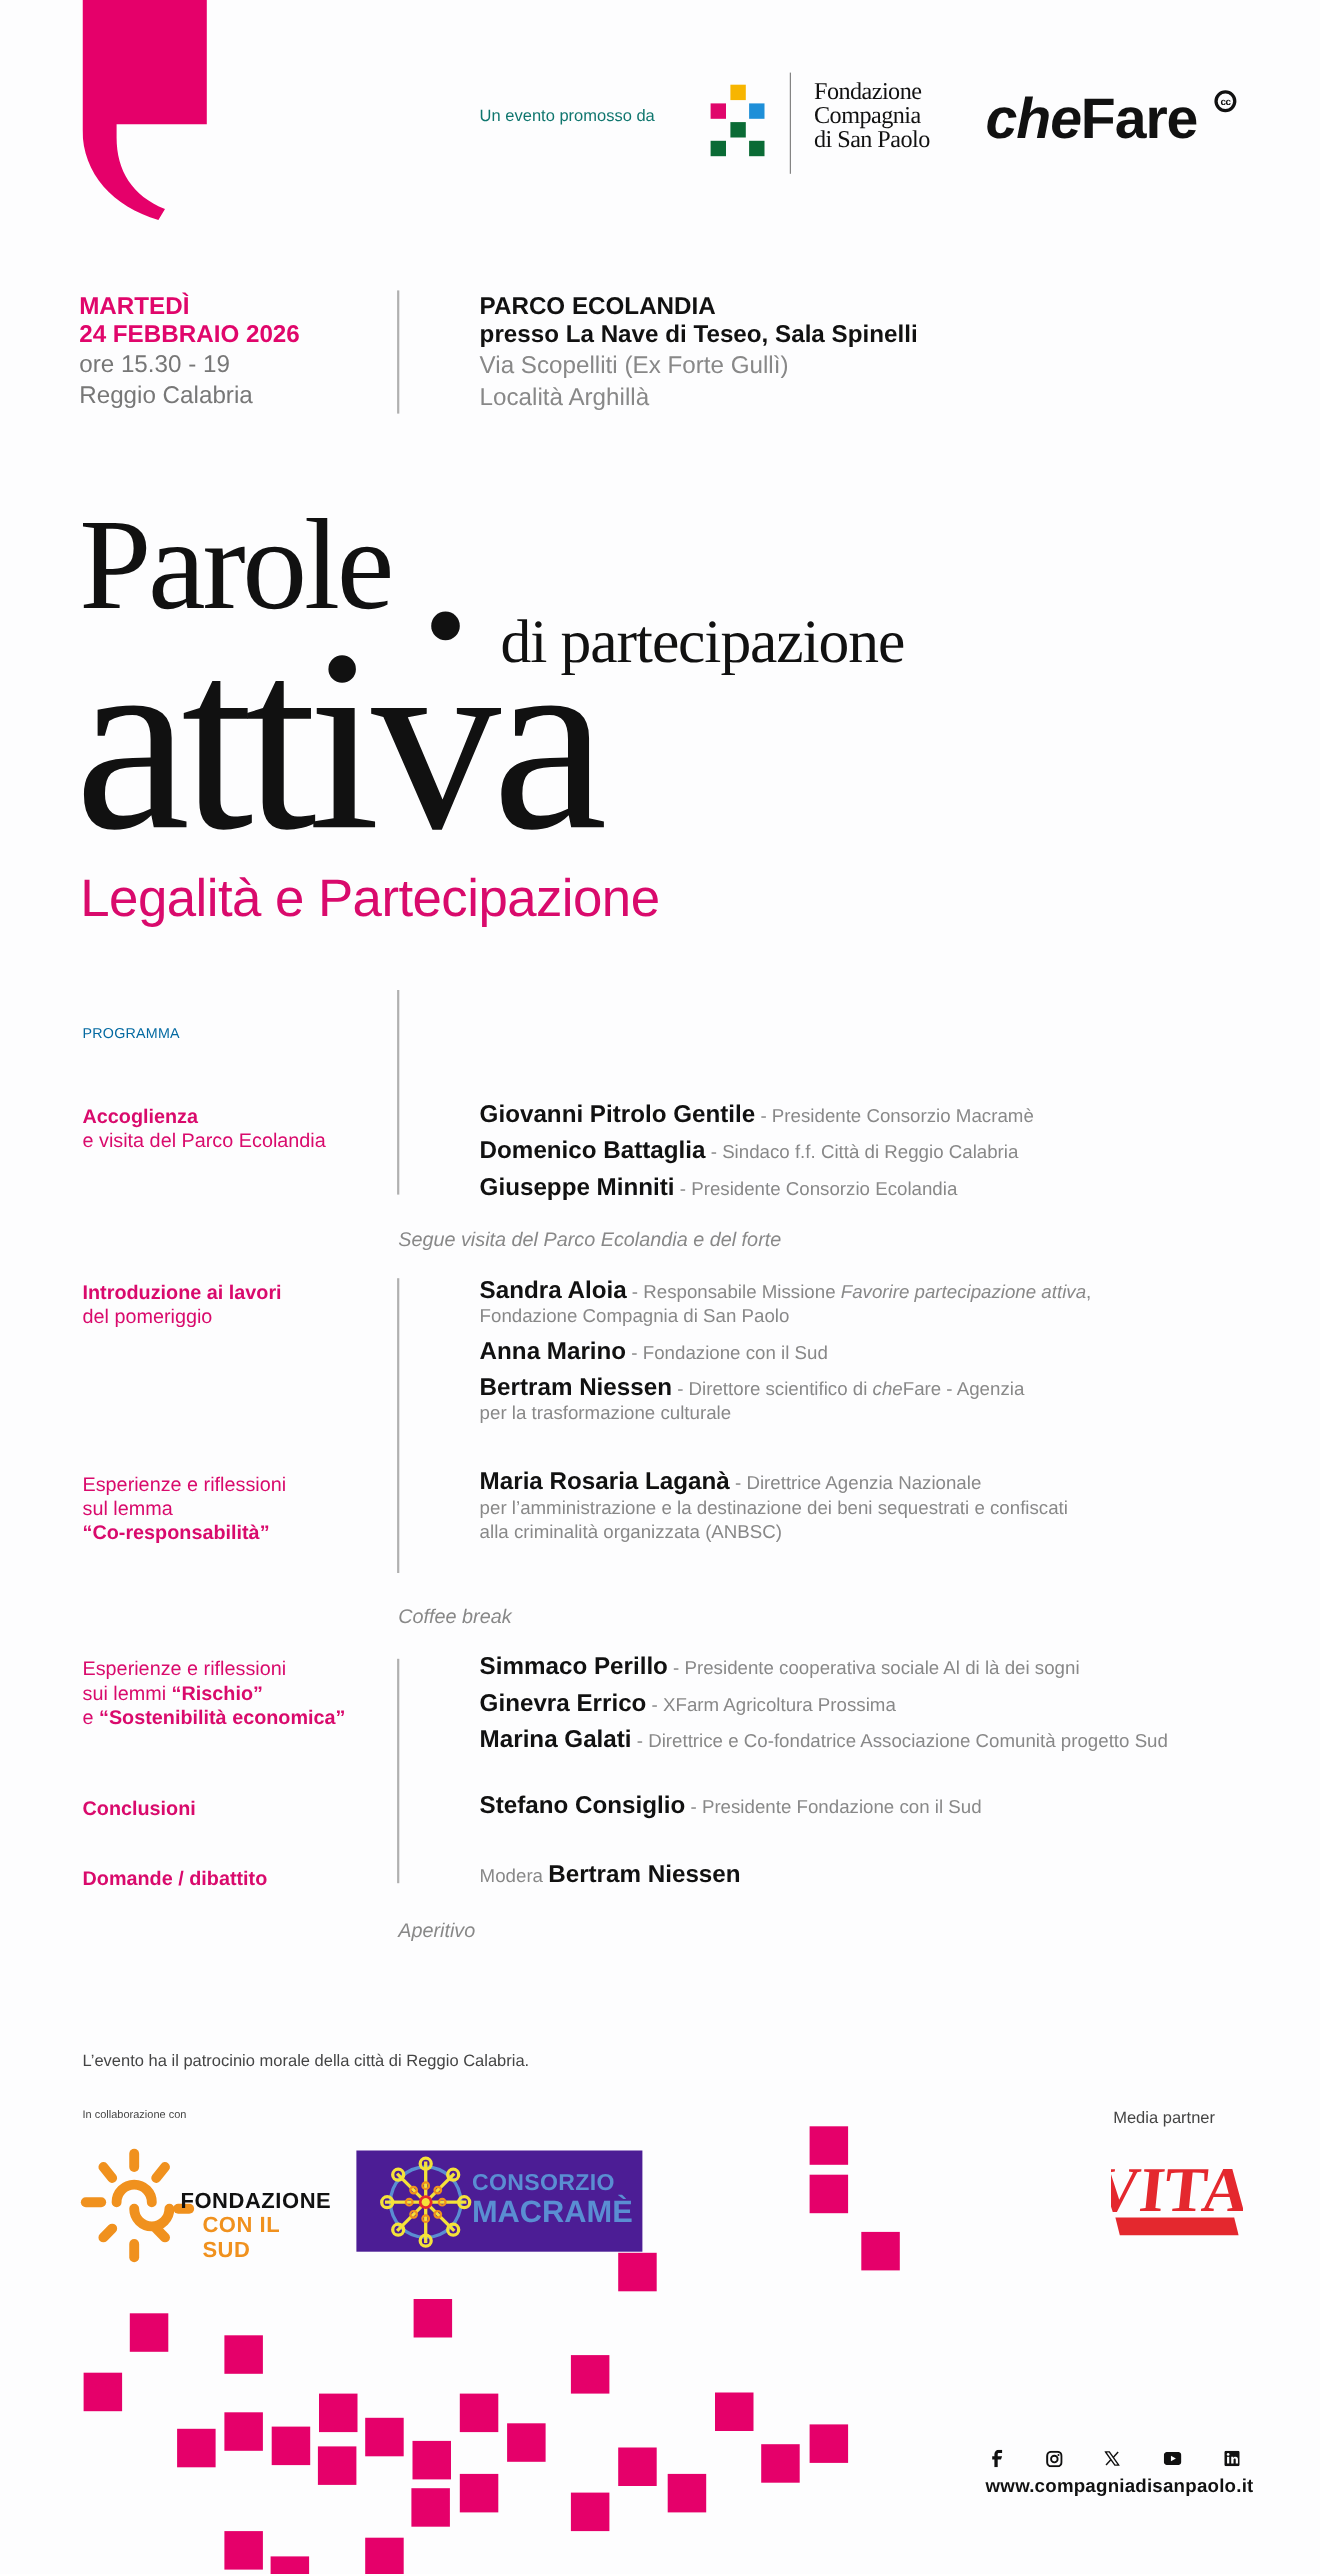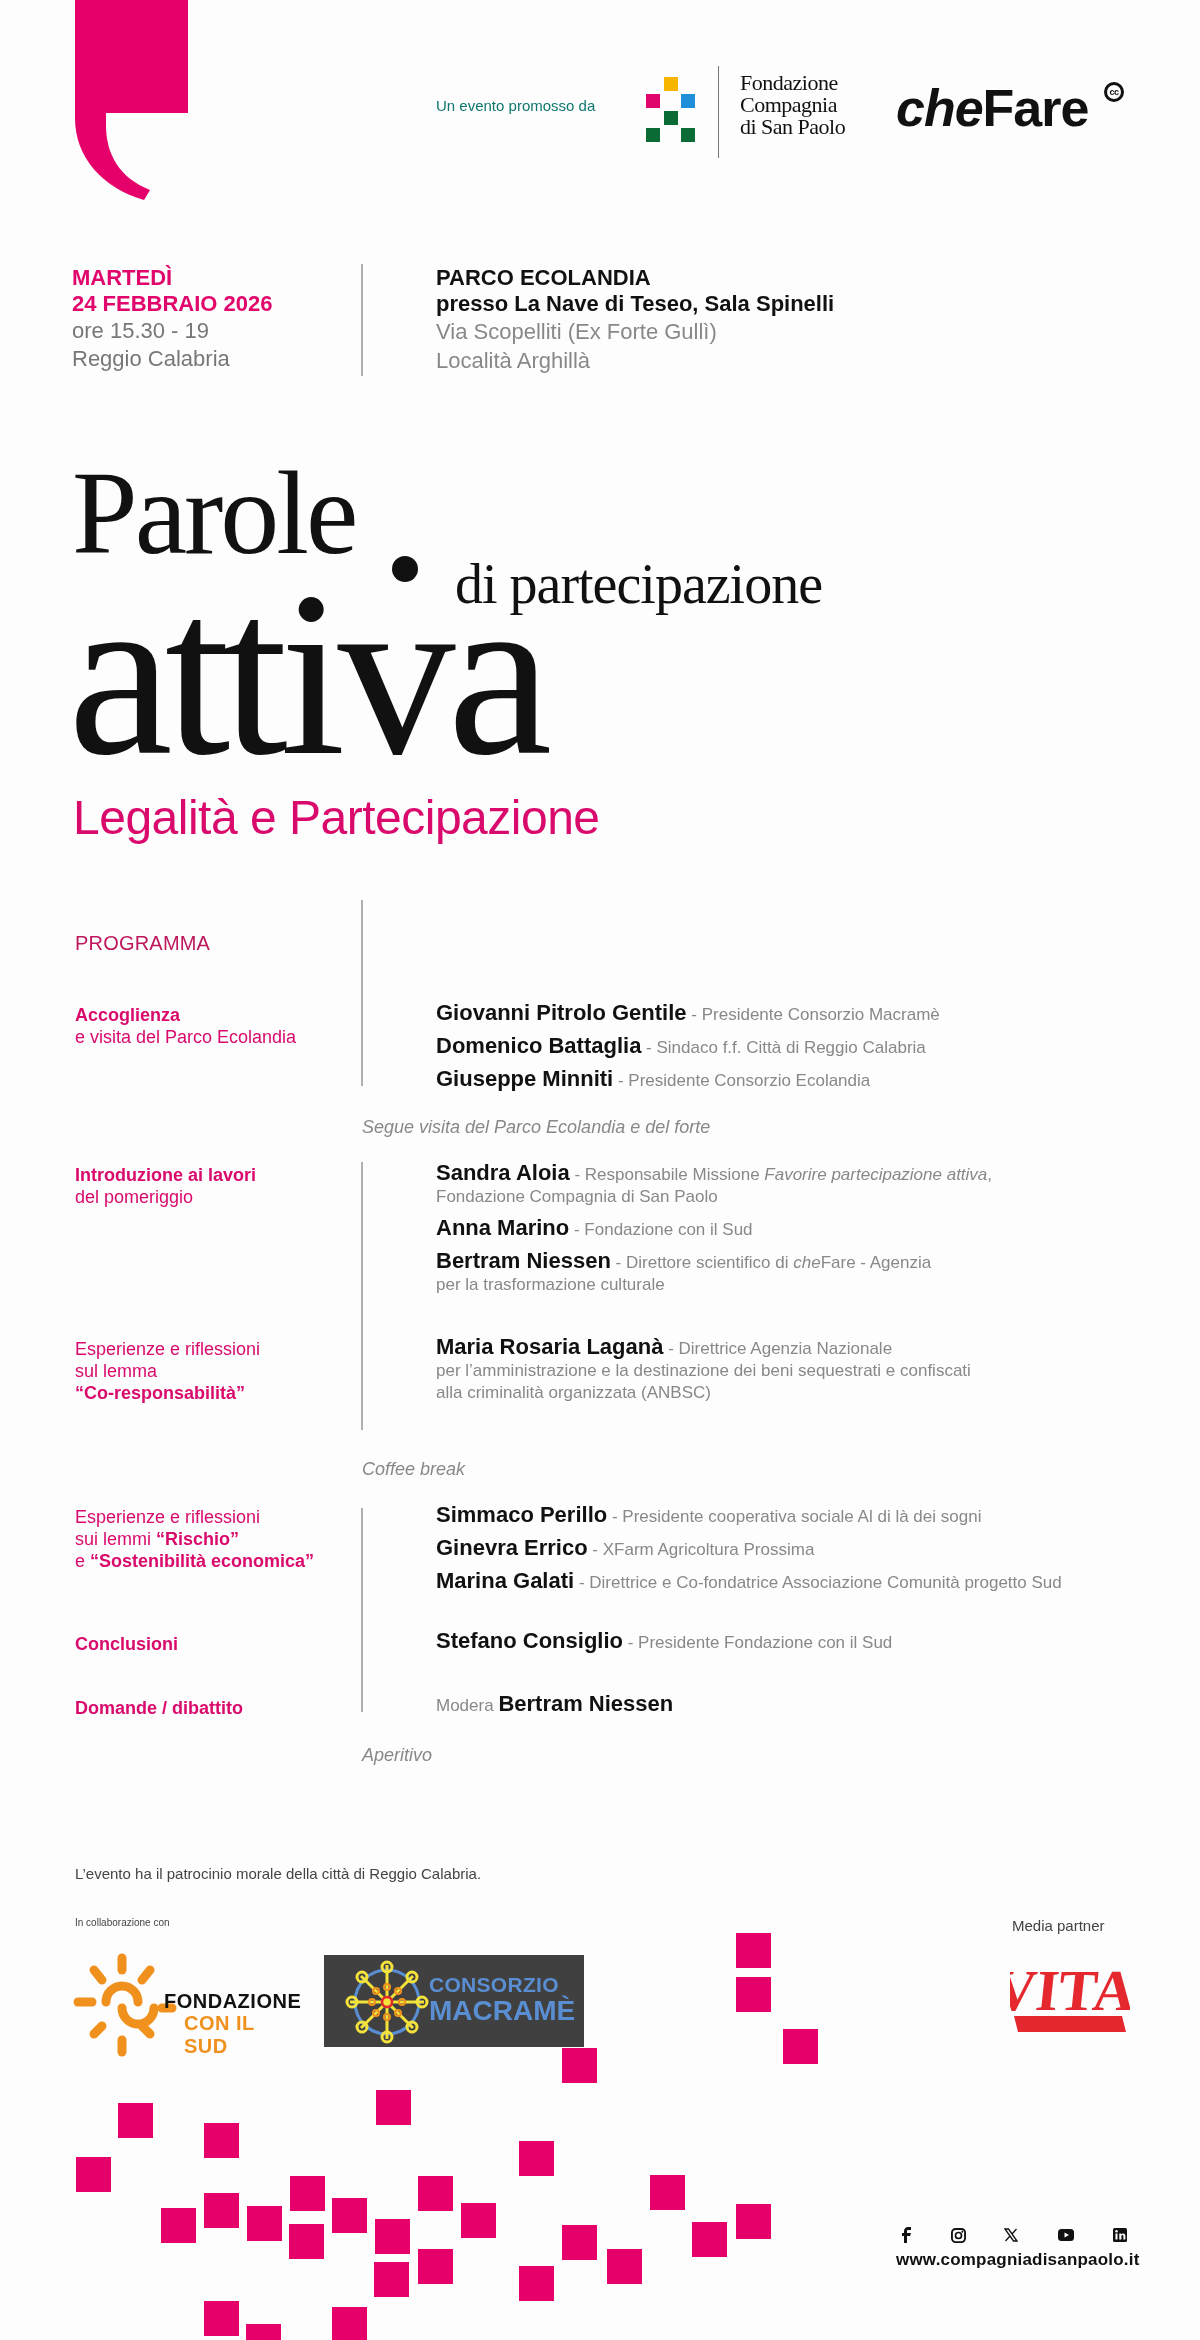--- a/index.html
+++ b/index.html
@@ -31,38 +31,38 @@
   .loc-street, .loc-area { color: #888; font-size: 22px; line-height: 29px; }
 
   
   .title-parole { left: 72px; top: 455px; font-family: "Liberation Serif", "DejaVu Serif", serif; font-size: 118px; line-height: 118px; color: #111; letter-spacing: -3px; }
   .title-dot { left: 392px; top: 556px; width: 26px; height: 26px; background: #111; border-radius: 50%; }
   .title-di { left: 455px; top: 530px; font-family: "Liberation Serif", "DejaVu Serif", serif; font-size: 56px; line-height: 60px; color: #111; letter-spacing: -1px; margin-top: 24px; }
   .title-attiva { left: 68px; top: 556px; font-family: "Liberation Serif", "DejaVu Serif", serif; font-size: 236px; line-height: 236px; color: #111; letter-spacing: -8px; }
   .subtitle { left: 73px; top: 790px; font-size: 48px; line-height: 56px; color: #d90a6c; font-weight: normal; letter-spacing: -0.5px; }
 
   
-  .prog-label { left: 75px; top: 932px; font-size: 20px; color: #be185d; letter-spacing: 0.2px; }
+  .prog-label { left: 75px; top: 932px; font-size: 13px; color: #0369a1; letter-spacing: 0.2px; }
   .vline { left: 361px; width: 2px; background: #b0b0b0; }
   .session-label { left: 75px; width: 270px; font-size: 18px; line-height: 22px; color: #d90a6c; }
   .session-label b { font-weight: bold; }
   .speakers { left: 436px; width: 740px; }
   .speaker { font-size: 17px; line-height: 22px; color: #888; margin-bottom: 9px; }
   .speaker .name { font-size: 22px; font-weight: bold; color: #111; }
   .speaker .role { color: #888; }
   .interlude { left: 362px; font-size: 18px; font-style: italic; color: #888; }
 
   .patronage { left: 75px; top: 1865px; font-size: 15px; color: #444; }
   .collab-label { left: 75px; top: 1917px; font-size: 10px; color: #444; }
   .media-label { left: 1012px; top: 1917px; font-size: 15px; color: #444; text-align: right; }
 
   .fcs-logo { left: 72px; top: 1950px; width: 215px; height: 110px; }
   .fcs-text1 { position: absolute; left: 92px; top: 40px; font-weight: bold; font-size: 20px; color: #111; letter-spacing: 0.5px; }
   .fcs-text2 { position: absolute; left: 112px; top: 62px; font-weight: bold; font-size: 20px; color: #f0911e; letter-spacing: 0.5px; }
-  .macrame-logo { left: 324px; top: 1955px; width: 260px; height: 92px; background: #404040; }
+  .macrame-logo { left: 324px; top: 1955px; width: 260px; height: 92px; background: #4c1d95; }
   .macrame-text1 { position: absolute; left: 105px; top: 18px; font-weight: bold; font-size: 21px; color: #5a8ed2; letter-spacing: 0.3px; }
   .macrame-text2 { position: absolute; left: 105px; top: 40px; font-weight: bold; font-size: 28px; color: #5a8ed2; }
   .vita-logo { left: 1010px; top: 1960px; width: 120px; height: 75px; }
 
   .sq { position: absolute; width: 35px; height: 35px; background: #e5006a; }
 
   .social { left: 896px; top: 2225px; width: 240px; height: 24px; }
   .social .ic { position: absolute; top: 0; width: 20px; height: 20px; display: flex; align-items: center; justify-content: center; }
   .website { left: 896px; top: 2250px; font-size: 17px; font-weight: bold; color: #111; letter-spacing: 0.2px; }
 </style>

